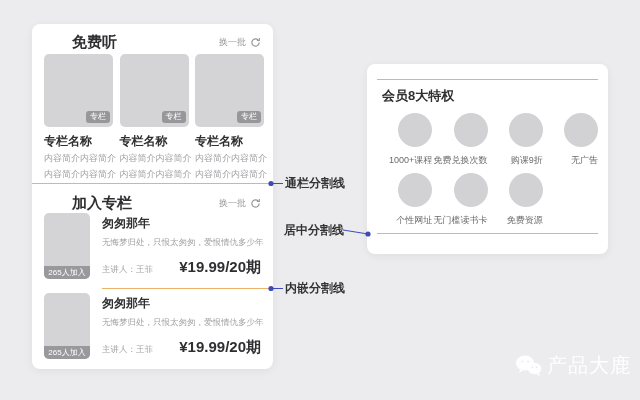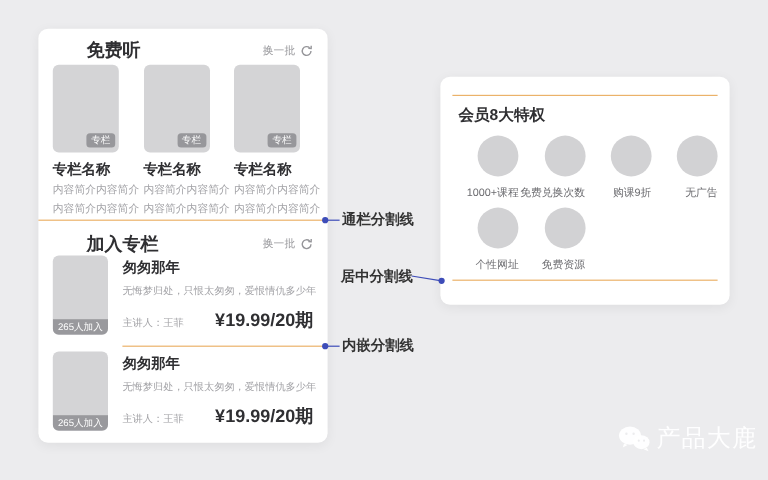--- a/index.html
+++ b/index.html
@@ -13,21 +13,21 @@
     box-shadow:0 2px 10px rgba(0,0,0,0.06);
     box-sizing:border-box;
   }
   
   .card-left{left:32px;top:24px;width:241px;padding:8px 12px 10px;}
   .sec-header{display:flex;justify-content:space-between;align-items:center;height:20px;}
   .sec-title{font-size:15px;font-weight:bold;color:#2f2f32;margin-left:28px;}
   .refresh{display:flex;align-items:center;gap:4px;font-size:9px;color:#96969a;cursor:pointer;}
   .cols{display:flex;justify-content:space-between;margin-top:2px;}
   .col{width:66px;}
-  .thumb{width:55px;height:73px;background:#d4d4d6;border-radius:5px;position:relative;}
+  .thumb{width:69px;height:73px;background:#d4d4d6;border-radius:5px;position:relative;}
   .thumb-badge{position:absolute;right:3px;bottom:4px;background:#97979b;color:#fff;
     font-size:8px;line-height:1;padding:2px 4px;border-radius:3px;}
   .col-title{margin-top:7px;font-size:12px;font-weight:bold;color:#2f2f32;line-height:15px;}
   .col-desc{margin-top:2px;font-size:9px;color:#a2a2a6;line-height:14px;white-space:nowrap;}
   .divider{height:1px;background:#ebb26a;}
   .divider.full{margin:2px -12px 0;}
   .sec-header.second{margin-top:9px;}
   .list-item{display:flex;}
   .list-item.mt{margin-top:4px;}
   .li-thumb{width:46px;height:66px;background:#d4d4d6;border-radius:5px;position:relative;
@@ -166,20 +166,24 @@
     <div class="perk">
       <div class="perk-circle"></div>
       <div class="perk-label">无广告</div>
     </div>
     <div class="perk">
       <div class="perk-circle"></div>
       <div class="perk-label">个性网址</div>
     </div>
     <div class="perk">
       <div class="perk-circle"></div>
+      <div class="perk-label">无门槛读书卡</div>
+    </div>
+    <div class="perk">
+      <div class="perk-circle"></div>
       <div class="perk-label">免费资源</div>
     </div>
   </div>
   <div class="divider centered bottom"></div>
 </div>
 
 <svg class="overlay" width="640" height="400" viewBox="0 0 640 400">
   <line x1="272" y1="183.5" x2="283" y2="183.5" stroke="#3d4cb8" stroke-width="1"></line>
   <circle cx="271" cy="183.5" r="2.6" fill="#3d4cb8"></circle>
   <line x1="343" y1="230" x2="368" y2="234" stroke="#3d4cb8" stroke-width="1"></line>

